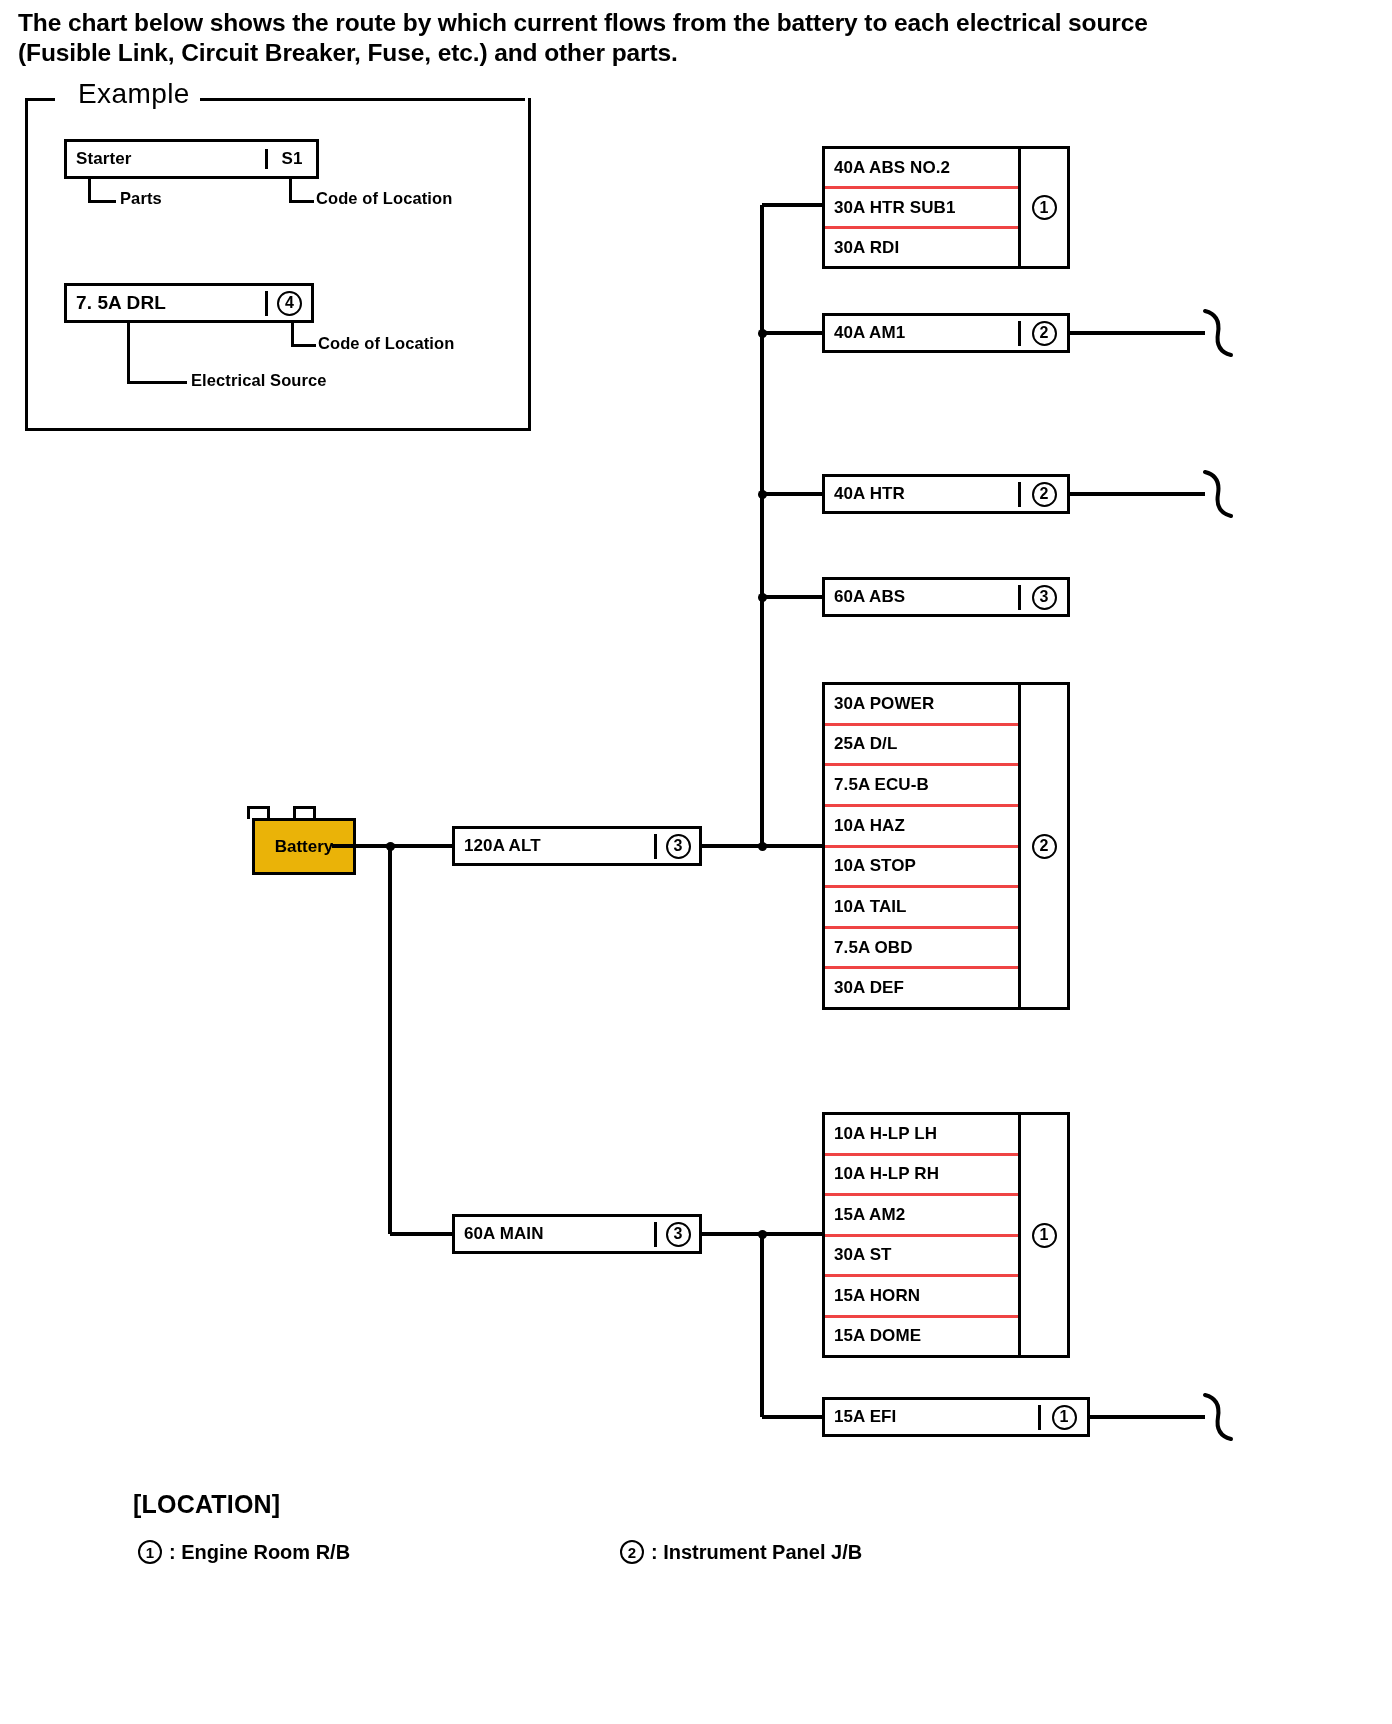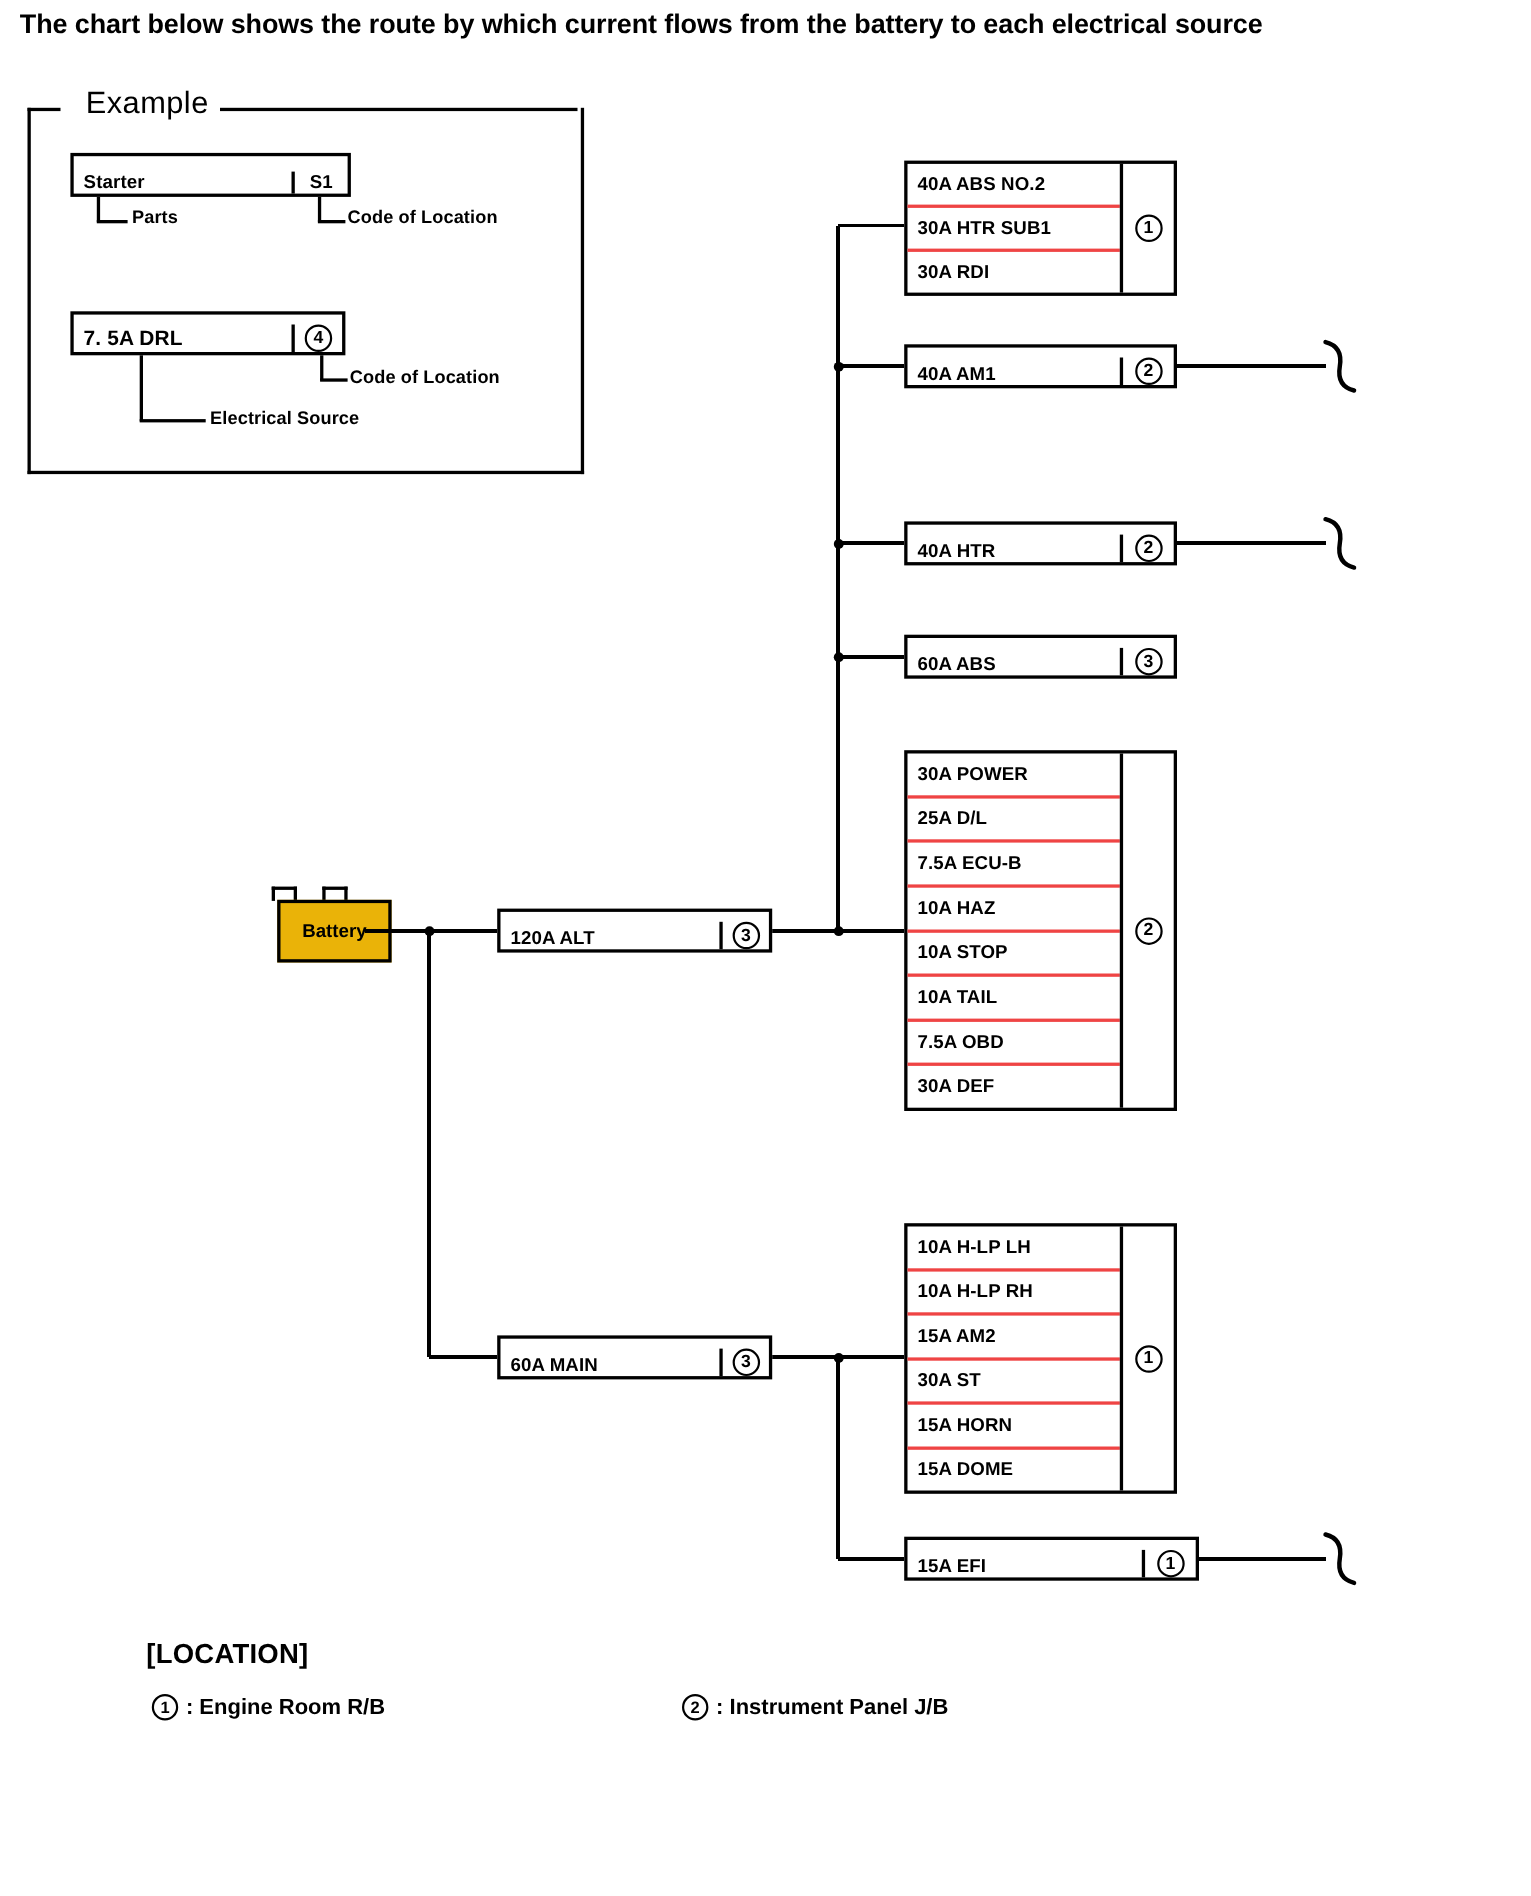--- a/index.html
+++ b/index.html
@@ -10,21 +10,21 @@
   }
   .abs{position:absolute;}
   
   #intro{left:18px;top:8px;width:1180px;font-size:24.5px;line-height:30px;font-weight:700;letter-spacing:-0.1px;}
   
   #example-box{left:25px;top:98px;width:500px;height:330px;border:3px solid #000;border-top:none;}
   #example-top-left{left:25px;top:98px;width:30px;height:3px;background:#000;}
   #example-top-right{left:200px;top:98px;width:325px;height:3px;background:#000;}
   #example-label{left:72px;top:78px;font-size:28px;font-weight:400;letter-spacing:0.4px;background:#fff;padding:0 6px;}
   
-  .fbox{border:3px solid #000;box-sizing:border-box;background:#fff;display:flex;align-items:flex-end;}
+  .fbox{border:3px solid #000;box-sizing:border-box;background:#fff;display:flex;align-items:center;}
   .fbox .nm{flex:1;display:flex;align-items:center;padding-left:9px;font-size:17px;font-weight:700;letter-spacing:0.1px;}
   .fbox .cd{width:42px;border-left:3px solid #000;display:flex;align-items:center;justify-content:center;font-size:17px;font-weight:700;}
   .circ{display:inline-flex;align-items:center;justify-content:center;
         width:25px;height:25px;border:2.5px solid #000;border-radius:50%;
         font-size:16px;font-weight:700;line-height:1;box-sizing:border-box;}
   
   .ln{background:#000;position:absolute;}
   .lead-txt{font-size:16.5px;font-weight:700;letter-spacing:0.1px;}
   
   .stack{position:absolute;border:3px solid #000;box-sizing:border-box;background:#fff;display:flex;}
@@ -43,20 +43,21 @@
   #loc-title{left:133px;top:1490px;font-size:25px;font-weight:700;letter-spacing:0.2px;}
   .loc-item{position:absolute;font-size:20px;font-weight:700;display:flex;align-items:center;gap:7px;}
   .loc-item .circ{width:24px;height:24px;font-size:15px;}
   svg{display:block;}
 </style>
 </head>
 <body>
 
 <div class="abs" id="intro">
   <div>The chart below shows the route by which current flows from the battery to each electrical source</div>
+  <div>(Fusible Link, Circuit Breaker, Fuse, etc.) and other parts.</div>
 </div>
 
 <div class="abs" id="example-top-left"></div>
 <div class="abs" id="example-top-right"></div>
 <div class="abs" id="example-box"></div>
 <div class="abs" id="example-label">Example</div>
 
 <div class="abs fbox" style="left:64px;top:139px;width:255px;height:40px;">
   <div class="nm">Starter</div>
   <div class="cd" style="width:48px;">S1</div>

